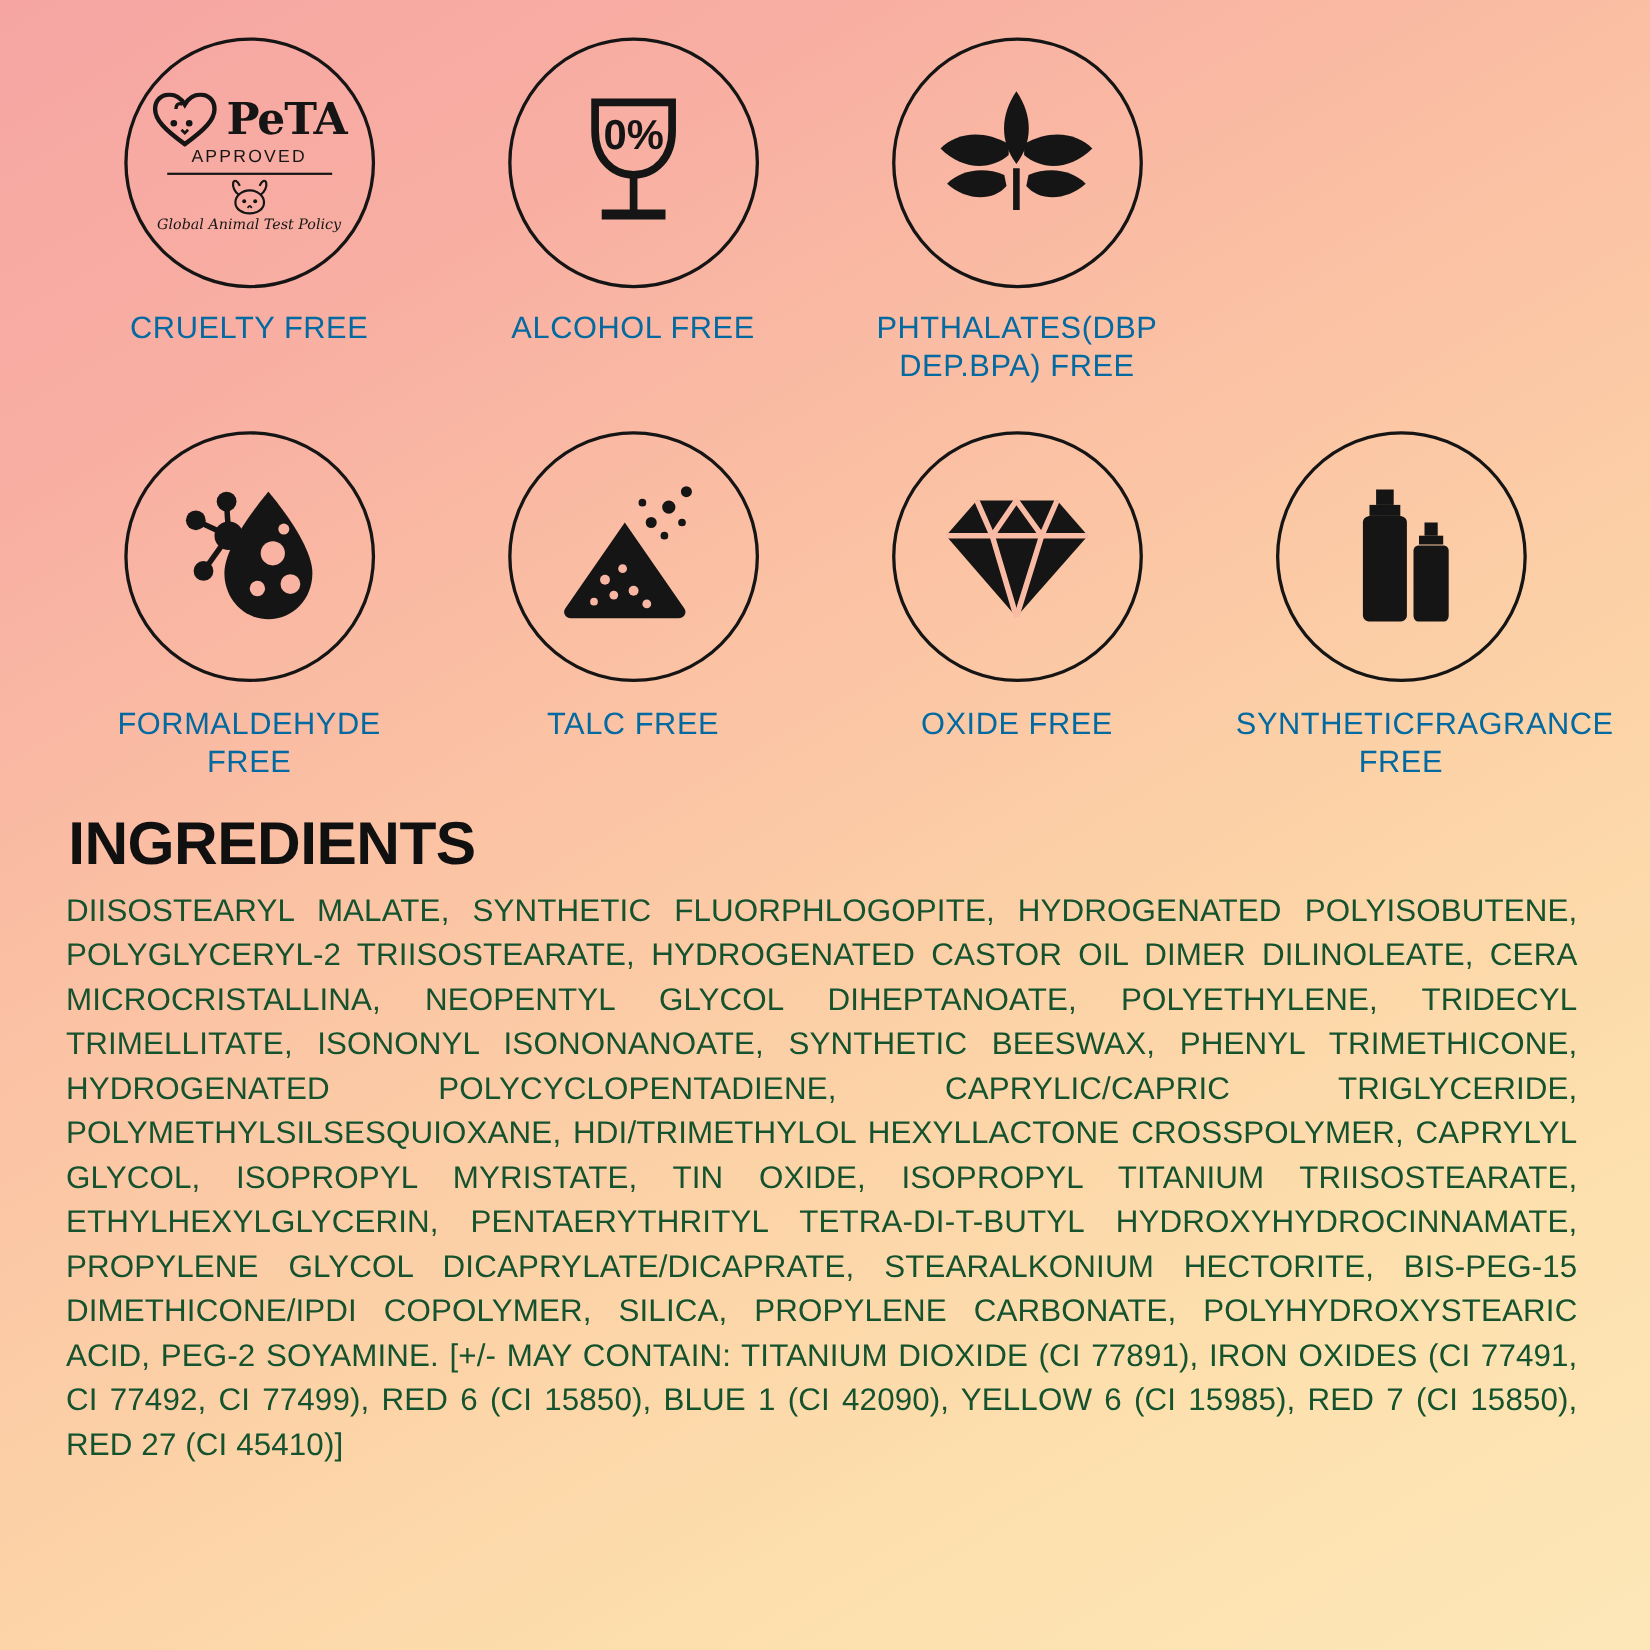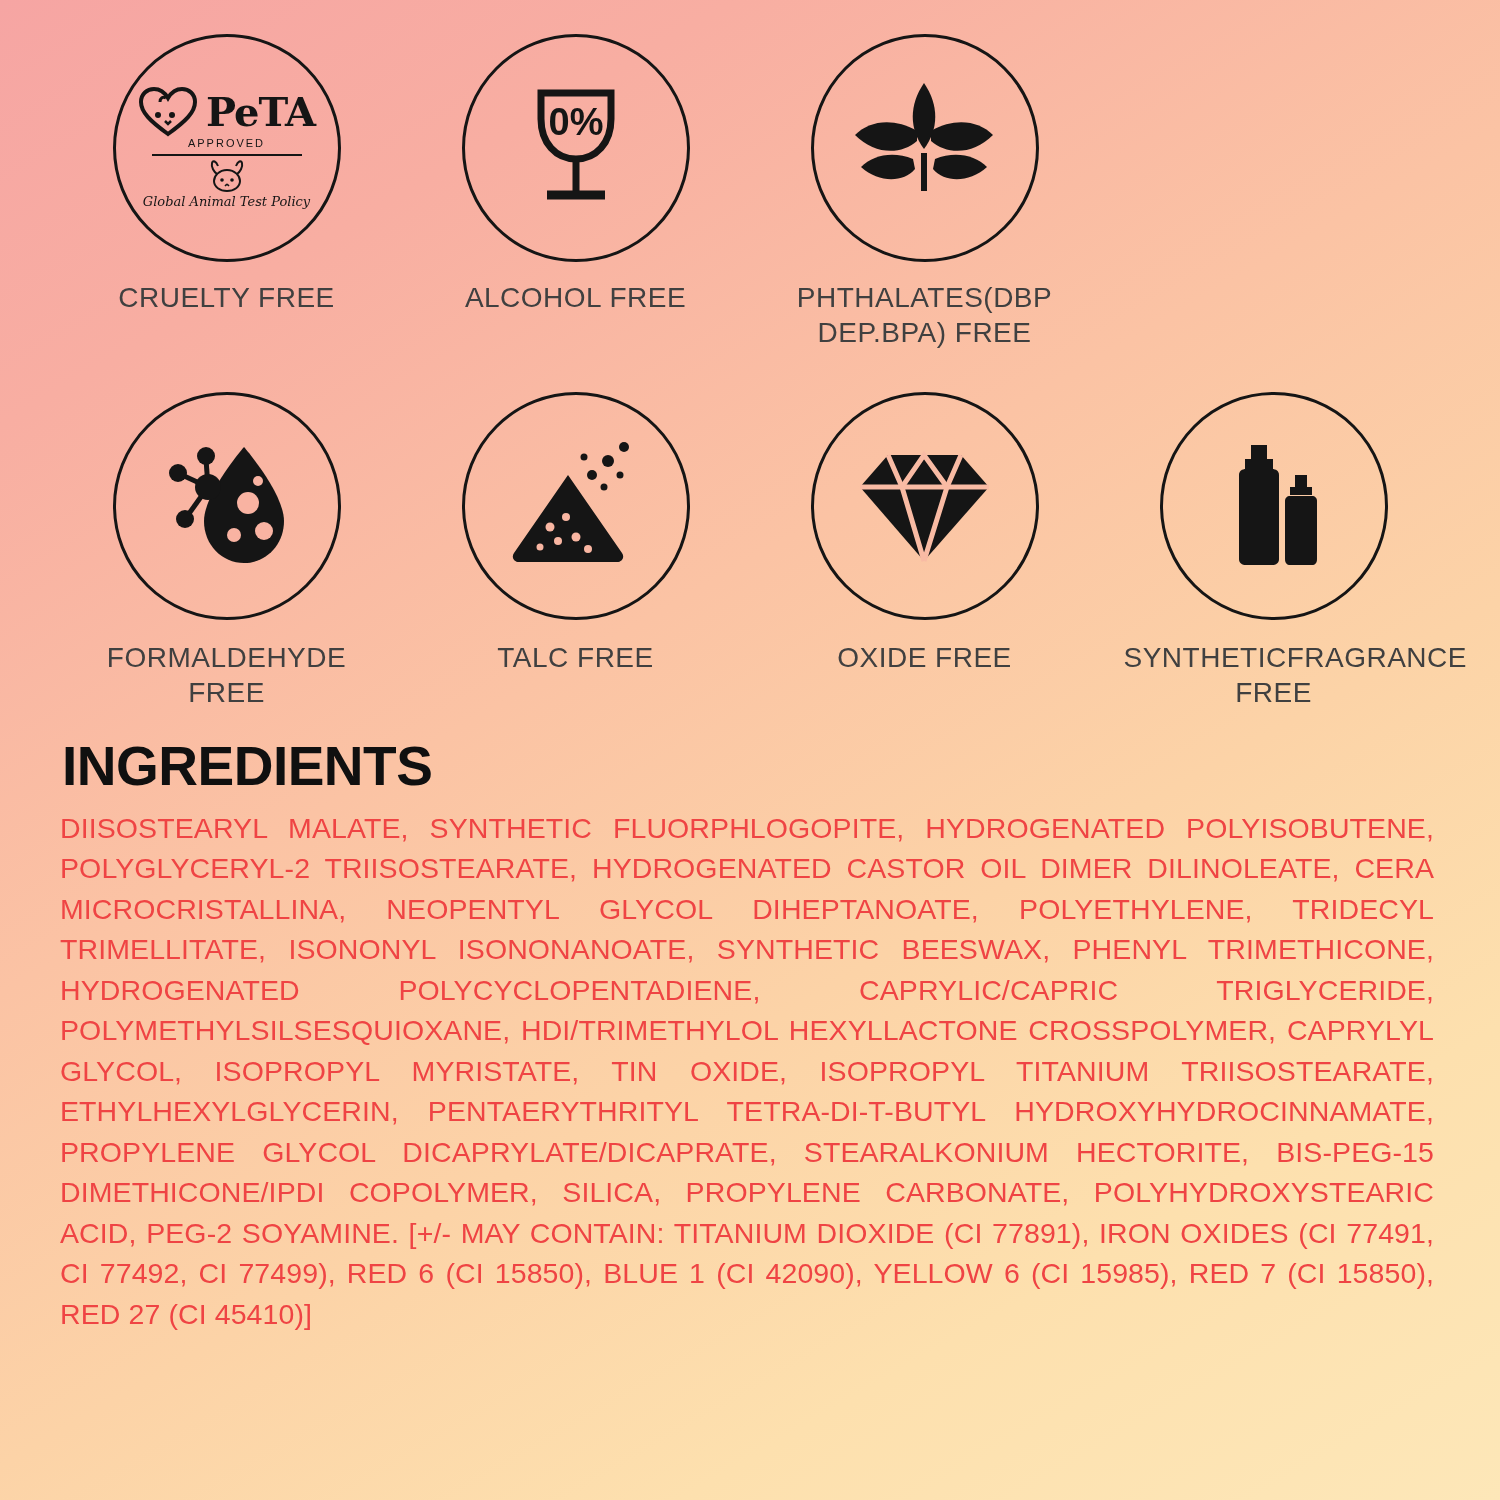--- a/index.html
+++ b/index.html
@@ -43,21 +43,21 @@
     display: flex;
     align-items: center;
     justify-content: center;
     box-sizing: border-box;
   }
   .badge-label {
     margin-top: 18px;
     text-align: center;
     font-size: 28px;
     letter-spacing: 0.5px;
-    color: #404040;
+    color: #0369a1;
     line-height: 1.25;
     font-family: "Liberation Sans", sans-serif;
     max-width: 300px;
   }
   .row2 .badge-label {
     margin-top: 20px;
   }
 
   
   .peta {
@@ -76,21 +76,21 @@
     gap: 6px;
   }
   .peta-word {
     font-family: "DejaVu Serif", serif;
     font-weight: bold;
     font-size: 40px;
     letter-spacing: -1px;
     line-height: 1;
   }
   .peta-approved {
-    font-size: 11px;
+    font-size: 16px;
     letter-spacing: 2px;
     margin-top: 0;
     font-family: "Liberation Sans", sans-serif;
   }
   .peta-rule {
     width: 150px;
     height: 2px;
     background: #151515;
     margin: 5px 0 4px 0;
   }
@@ -105,21 +105,21 @@
     margin: 24px 0 10px 2px;
     font-size: 55px;
     font-weight: bold;
     letter-spacing: -0.5px;
     color: #101010;
     font-family: "Liberation Sans", sans-serif;
   }
   .ingredients-body {
     font-size: 28.5px;
     line-height: 1.42;
-    color: #ef4444;
+    color: #14532d;
     text-align: justify;
     letter-spacing: 0.1px;
     font-family: "Liberation Sans", sans-serif;
     padding-right: 6px;
     hyphens: auto;
   }
 </style>
 </head>
 <body>
 

